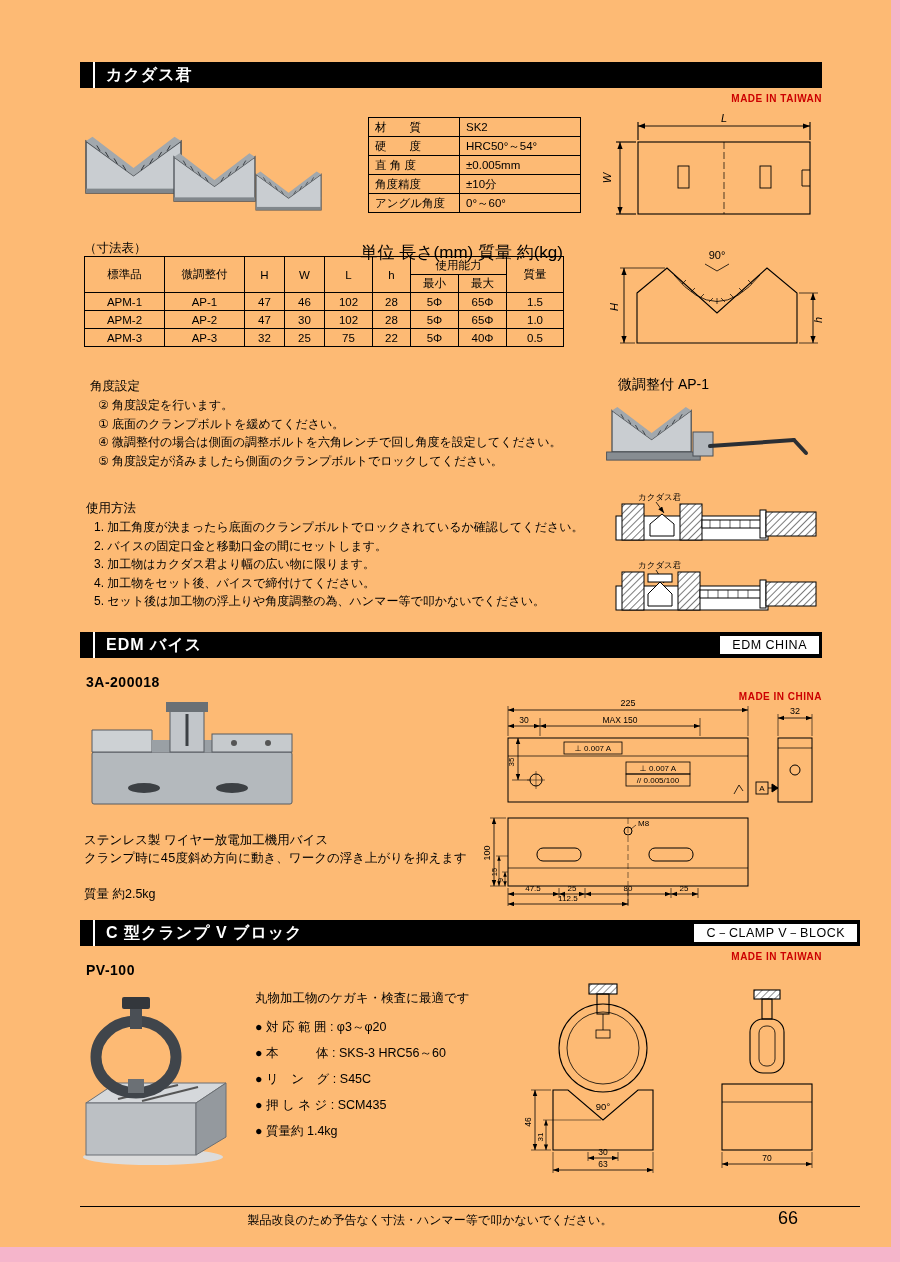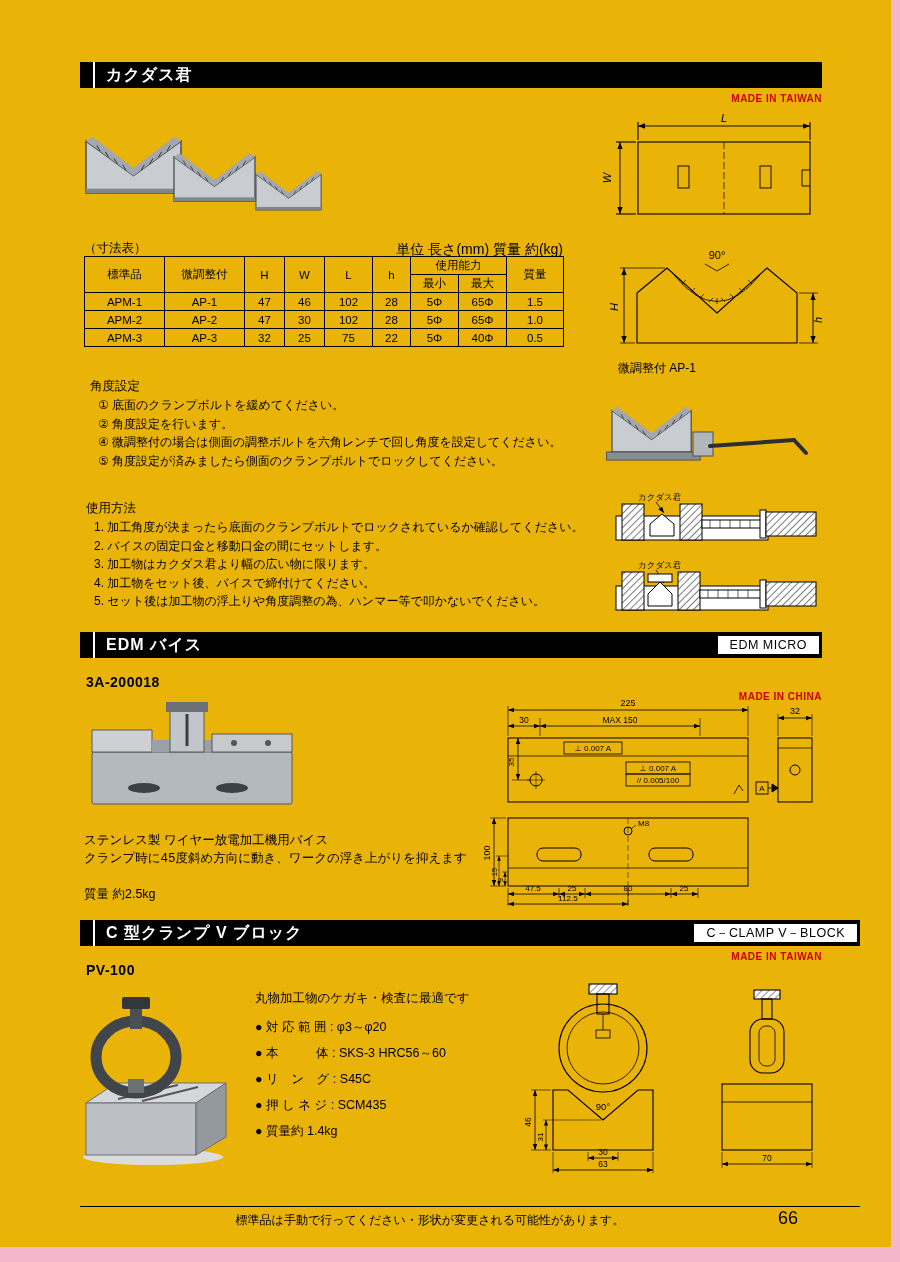--- a/index.html
+++ b/index.html
@@ -1,17 +1,17 @@
 <!DOCTYPE html>
 <html><head>
 <meta charset="utf-8">
 <style>
   html,body{margin:0;padding:0;background:#fff;}
   body{font-family:"Liberation Sans","DejaVu Sans",sans-serif;color:#000;}
-  .page{position:relative;width:900px;height:1262px;background:#eab308;overflow:hidden;}
+  .page{position:relative;width:900px;height:1262px;background:#fdba74;overflow:hidden;}
   .abs{position:absolute;}
   .edge-right{position:absolute;right:0;top:0;width:9px;height:100%;background:#f5b5cb;}
   .edge-bottom{position:absolute;left:0;bottom:0;width:100%;height:15px;background:#f5b5cb;}
   .bar{position:absolute;width:742px;height:26px;background:#000;}
   .bar-gap{position:absolute;left:13px;top:0;width:2px;height:26px;background:#fff;}
   .bar-title{position:absolute;left:26px;top:0;line-height:26px;color:#fff;font-size:16px;font-weight:bold;letter-spacing:1px;white-space:nowrap;}
   .bar-en{position:absolute;right:2px;top:3px;height:18px;background:#fff;border:1px solid #000;font-size:12.5px;line-height:18px;padding:0 12px;letter-spacing:.5px;white-space:nowrap;}
   .made{position:absolute;color:#c00;font-size:10px;font-weight:bold;text-align:right;letter-spacing:.5px;}
   table{border-collapse:collapse;}
   .spec{position:absolute;font-size:11.5px;}
@@ -19,21 +19,21 @@
   .spec td.lab{width:78px;}
   .spec td.val{width:108px;}
   .dim{position:absolute;font-size:11.5px;text-align:center;}
   .dim th,.dim td{border:1px solid #000;padding:0 2px;height:17px;font-weight:normal;white-space:nowrap;}
   .sec-label{position:absolute;font-size:12.5px;white-space:nowrap;}
   .list{position:absolute;}
   .list .li{font-size:12px;line-height:18.5px;white-space:nowrap;}
   .bullets .li{font-size:12.5px;line-height:26px;white-space:nowrap;}
   .desc{position:absolute;font-size:12.5px;white-space:nowrap;}
   .model{position:absolute;font-size:14px;font-weight:bold;letter-spacing:.5px;}
-  .unitnote{position:absolute;font-size:14px;text-align:right;white-space:nowrap;}
+  .unitnote{position:absolute;font-size:17px;text-align:right;white-space:nowrap;}
   .footer-line{position:absolute;height:1px;background:#000;}
   .footer-note{position:absolute;font-size:12px;text-align:center;white-space:nowrap;}
   .page-num{position:absolute;font-size:18px;}
   svg{overflow:visible;}
   svg text{font-family:"Liberation Sans","DejaVu Sans",sans-serif;fill:#000;}
 </style>
 </head>
 <body>
 
 <div class="page">
@@ -59,20 +59,44 @@
         <use href="#plA" transform="translate(4,16) scale(1.08)"></use>
       </g>
     <g>
         <use href="#plA" transform="translate(92,34) scale(0.92)"></use>
       </g>
     <g>
         <use href="#plA" transform="translate(174,54) scale(0.74)"></use>
       </g>
   </svg>
 
+  <table class="spec" style="left:368px;top:117px;">
+    <tbody>
+        <tr>
+          <td class="lab">材　　質</td>
+          <td class="val">SK2</td>
+        </tr>
+    <tr>
+          <td class="lab">硬　　度</td>
+          <td class="val">HRC50°～54°</td>
+        </tr>
+    <tr>
+          <td class="lab">直 角 度</td>
+          <td class="val">±0.005mm</td>
+        </tr>
+    <tr>
+          <td class="lab">角度精度</td>
+          <td class="val">±10分</td>
+        </tr>
+    <tr>
+          <td class="lab">アングル角度</td>
+          <td class="val">0°～60°</td>
+        </tr>
+  </tbody>
+    </table>
 
   <svg class="abs" style="left:598px;top:110px;" width="228" height="125" viewBox="0 0 228 125">
     <defs>
         <marker id="arrA" orient="auto-start-reverse" markerWidth="10" markerHeight="8" refX="8" refY="3">
           <path d="M0,0 L8,3 L0,6 Z" fill="#000"></path>
         </marker>
       </defs>
     <g stroke="#000" fill="none" stroke-width="1.1">
       <rect x="40" y="32" width="172" height="72"></rect>
       <line x1="40" y1="30" x2="40" y2="12"></line>
@@ -174,27 +198,27 @@
         <line x1="187" y1="100" x2="206" y2="100" stroke-width="0.7"></line>
       <line x1="201" y1="50" x2="201" y2="100" stroke-width="0.9" marker-start="url(#arrB)" marker-end="url(#arrB)"></line>
     </g>
     <text x="105" y="16" text-anchor="middle" font-size="11">90°</text>
     <text x="6" y="64" text-anchor="middle" font-size="11" font-style="italic" transform="rotate(-90 6 64)">H</text>
     <text x="210" y="77" text-anchor="middle" font-size="11" font-style="italic" transform="rotate(-90 210 77)">h</text>
   </svg>
 
   <div class="sec-label" style="left:90px;top:378px;">角度設定</div>
   <div class="list" style="left:98px;top:396px;">
+    <div class="li">② 角度設定を行います。</div>
     <div class="li">① 底面のクランプボルトを緩めてください。</div>
-    <div class="li">② 角度設定を行います。</div>
     <div class="li">④ 微調整付の場合は側面の調整ボルトを六角レンチで回し角度を設定してください。</div>
     <div class="li">⑤ 角度設定が済みましたら側面のクランプボルトでロックしてください。</div>
   </div>
 
-  <div class="sec-label" style="left:618px;top:360px;font-size:12px;">微調整付 AP-1</div>
+  <div class="sec-label" style="left:618px;top:376px;font-size:14px;">微調整付 AP-1</div>
   <svg class="abs" style="left:598px;top:390px;" width="235" height="92" viewBox="0 0 235 92">
     <g transform="translate(14,8) scale(0.9)">
       <polygon points="0,14 44,46 88,14 88,60 0,60" fill="#c9cdd1" stroke="#4a4f54" stroke-width="1.4"></polygon>
       <polygon points="0,14 44,46 88,14 82,10 44,39 6,10" fill="#a2a8ad"></polygon>
       <path d="M10,18 l3,5 M18,24 l3,5 M26,30 l3,5 M34,36 l3,5 M78,18 l-3,5 M70,24 l-3,5 M62,30 l-3,5 M54,36 l-3,5" stroke="#2e3338" stroke-width="0.9" fill="none"></path>
       <rect x="-6" y="60" width="104" height="9" fill="#878d92" stroke="#4a4f54" stroke-width="1"></rect>
     </g>
     <rect x="95" y="42" width="20" height="24" fill="#b2b7bc" stroke="#4a4f54"></rect>
     <g>
       <path d="M112,56 L196,50" stroke="#2b2f34" stroke-width="4" stroke-linecap="round" fill="none"></path>
@@ -256,21 +280,21 @@
       <rect x="90" y="32" width="62" height="8" fill="#fff"></rect>
       <path d="M98,32 v8 M108,32 v8 M118,32 v8 M128,32 v8 M138,32 v8" stroke-width="0.6" fill="none"></path>
       <rect x="150" y="22" width="6" height="28" fill="#fff"></rect>
       <rect x="156" y="24" width="50" height="24" fill="url(#hV2)"></rect>
     </g>
   </svg>
 
   <div class="bar" style="left:80px;top:632px;">
     <span class="bar-gap"></span>
     <span class="bar-title">EDM バイス</span>
-    <span class="bar-en">EDM MICRO</span>
+    <span class="bar-en">EDM CHINA</span>
   </div>
   <div class="made" style="left:80px;top:663px;width:742px;margin-top:28px;">MADE IN CHINA</div>
   <div class="model" style="left:86px;top:674px;">3A-200018</div>
 
   <svg class="abs" style="left:82px;top:700px;" width="220" height="115" viewBox="0 0 220 115">
     <g>
       <rect x="10" y="52" width="200" height="52" rx="2" fill="#b4b9bd" stroke="#565b60"></rect>
       <ellipse cx="62" cy="88" rx="16" ry="5" fill="#3c4044"></ellipse>
       <ellipse cx="150" cy="88" rx="16" ry="5" fill="#3c4044"></ellipse>
       <polygon points="10,30 70,30 70,52 10,52" fill="#cdd1d4" stroke="#565b60"></polygon>
@@ -461,15 +485,15 @@
       <rect x="22" y="96" width="90" height="66"></rect>
       <line x1="22" y1="114" x2="112" y2="114" stroke-width="0.8"></line>
       <line x1="22" y1="164" x2="22" y2="180" stroke-width="0.6"></line>
         <line x1="112" y1="164" x2="112" y2="180" stroke-width="0.6"></line>
       <line x1="22" y1="176" x2="112" y2="176" stroke-width="0.8" marker-start="url(#arrG)" marker-end="url(#arrG)"></line>
     </g>
     <text x="67" y="173" text-anchor="middle" font-size="8.5">70</text>
   </svg>
 
   <div class="footer-line" style="left:80px;top:1206px;width:780px;"></div>
-  <div class="footer-note" style="left:80px;top:1212px;width:700px;">標準品は手動で行ってください・形状が変更される可能性があります。</div>
+  <div class="footer-note" style="left:80px;top:1212px;width:700px;">製品改良のため予告なく寸法・ハンマー等で叩かないでください。</div>
   <div class="page-num" style="left:778px;top:1208px;">66</div>
 </div>
 
 </body></html>

